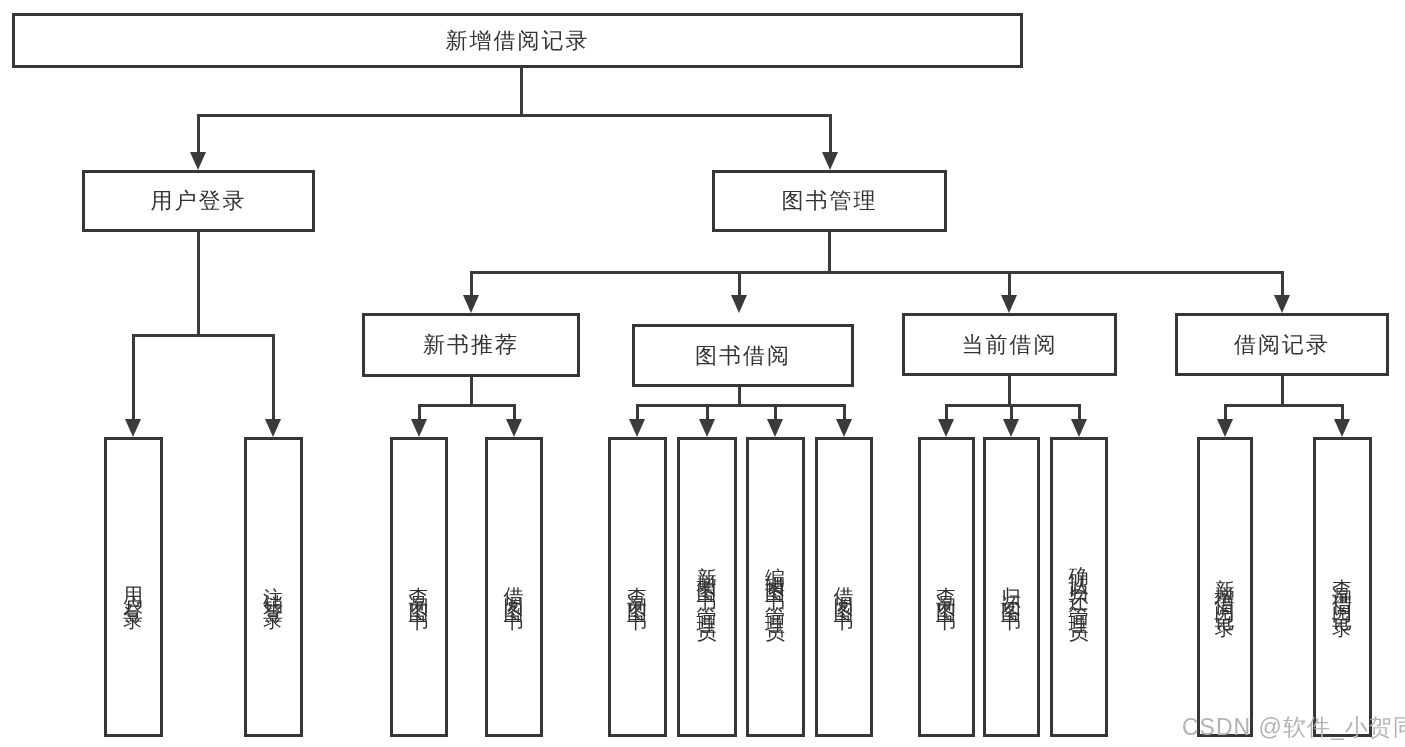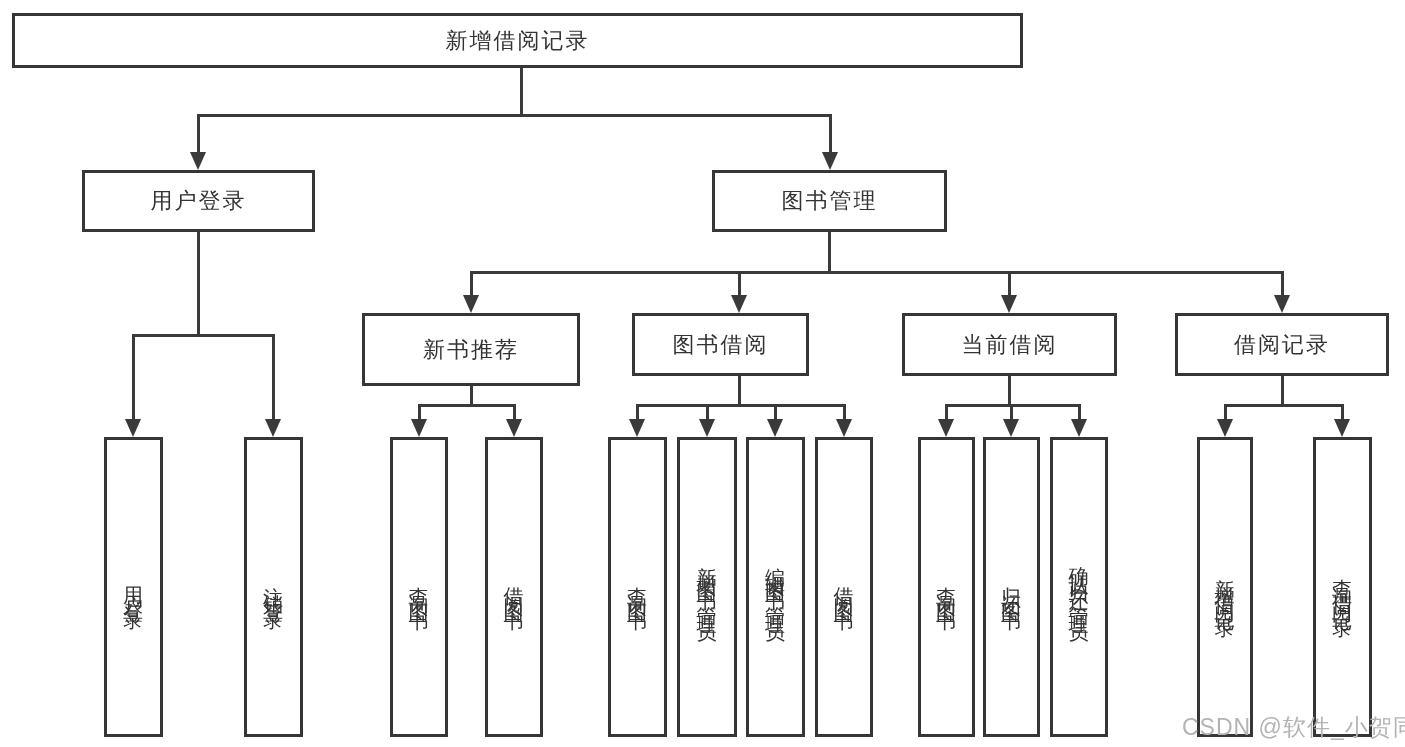--- a/index.html
+++ b/index.html
@@ -38,24 +38,24 @@
     <span>新增借阅记录</span>
   </div>
 
   <div class="box hbox" style="left:82px;top:170px;width:233px;height:62px">
     <span>用户登录</span>
   </div>
   <div class="box hbox" style="left:712px;top:170px;width:235px;height:62px">
     <span>图书管理</span>
   </div>
 
-  <div class="box hbox" style="left:362px;top:313px;width:218px;height:73px">
+  <div class="box hbox" style="left:362px;top:313px;width:218px;height:64px">
     <span>新书推荐</span>
   </div>
-  <div class="box hbox" style="left:632px;top:313px;width:177px;height:63px">
+  <div class="box hbox" style="left:632px;top:324px;width:222px;height:63px">
     <span>图书借阅</span>
   </div>
   <div class="box hbox" style="left:902px;top:313px;width:215px;height:63px">
     <span>当前借阅</span>
   </div>
   <div class="box hbox" style="left:1175px;top:313px;width:214px;height:63px">
     <span>借阅记录</span>
   </div>
 
   <div class="box vbox" style="left:104px;top:437px;width:59px;height:300px">

